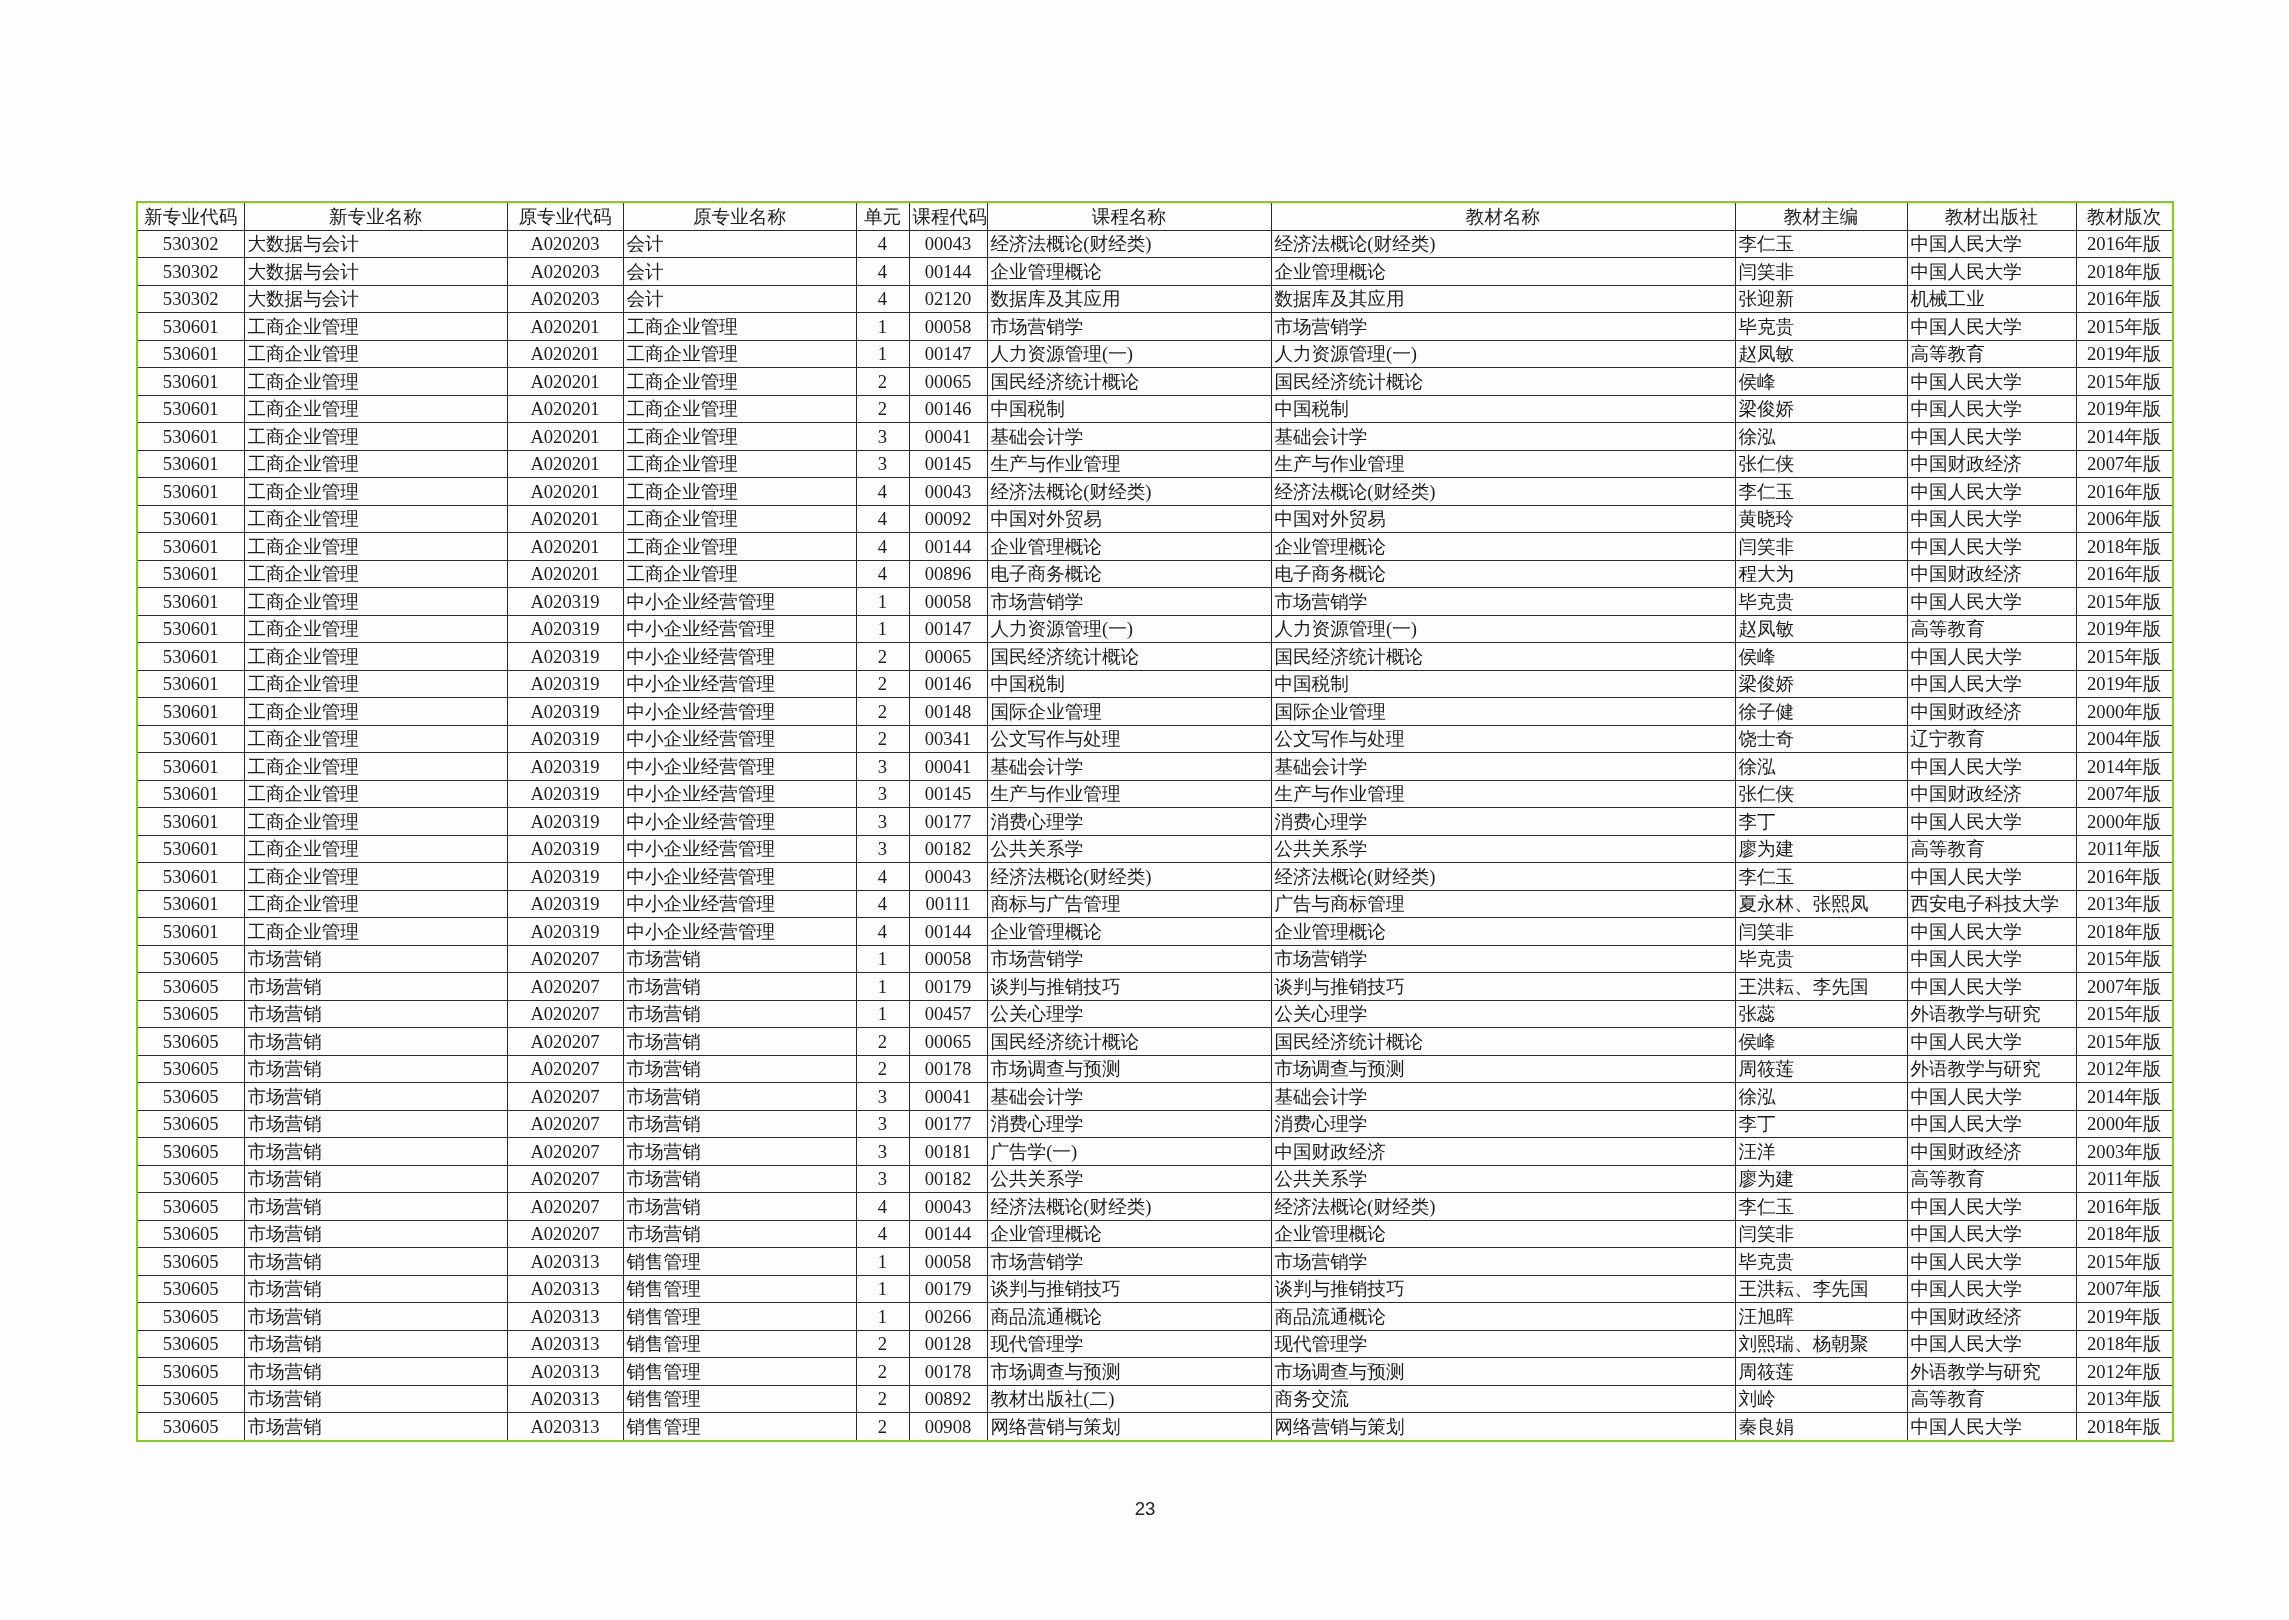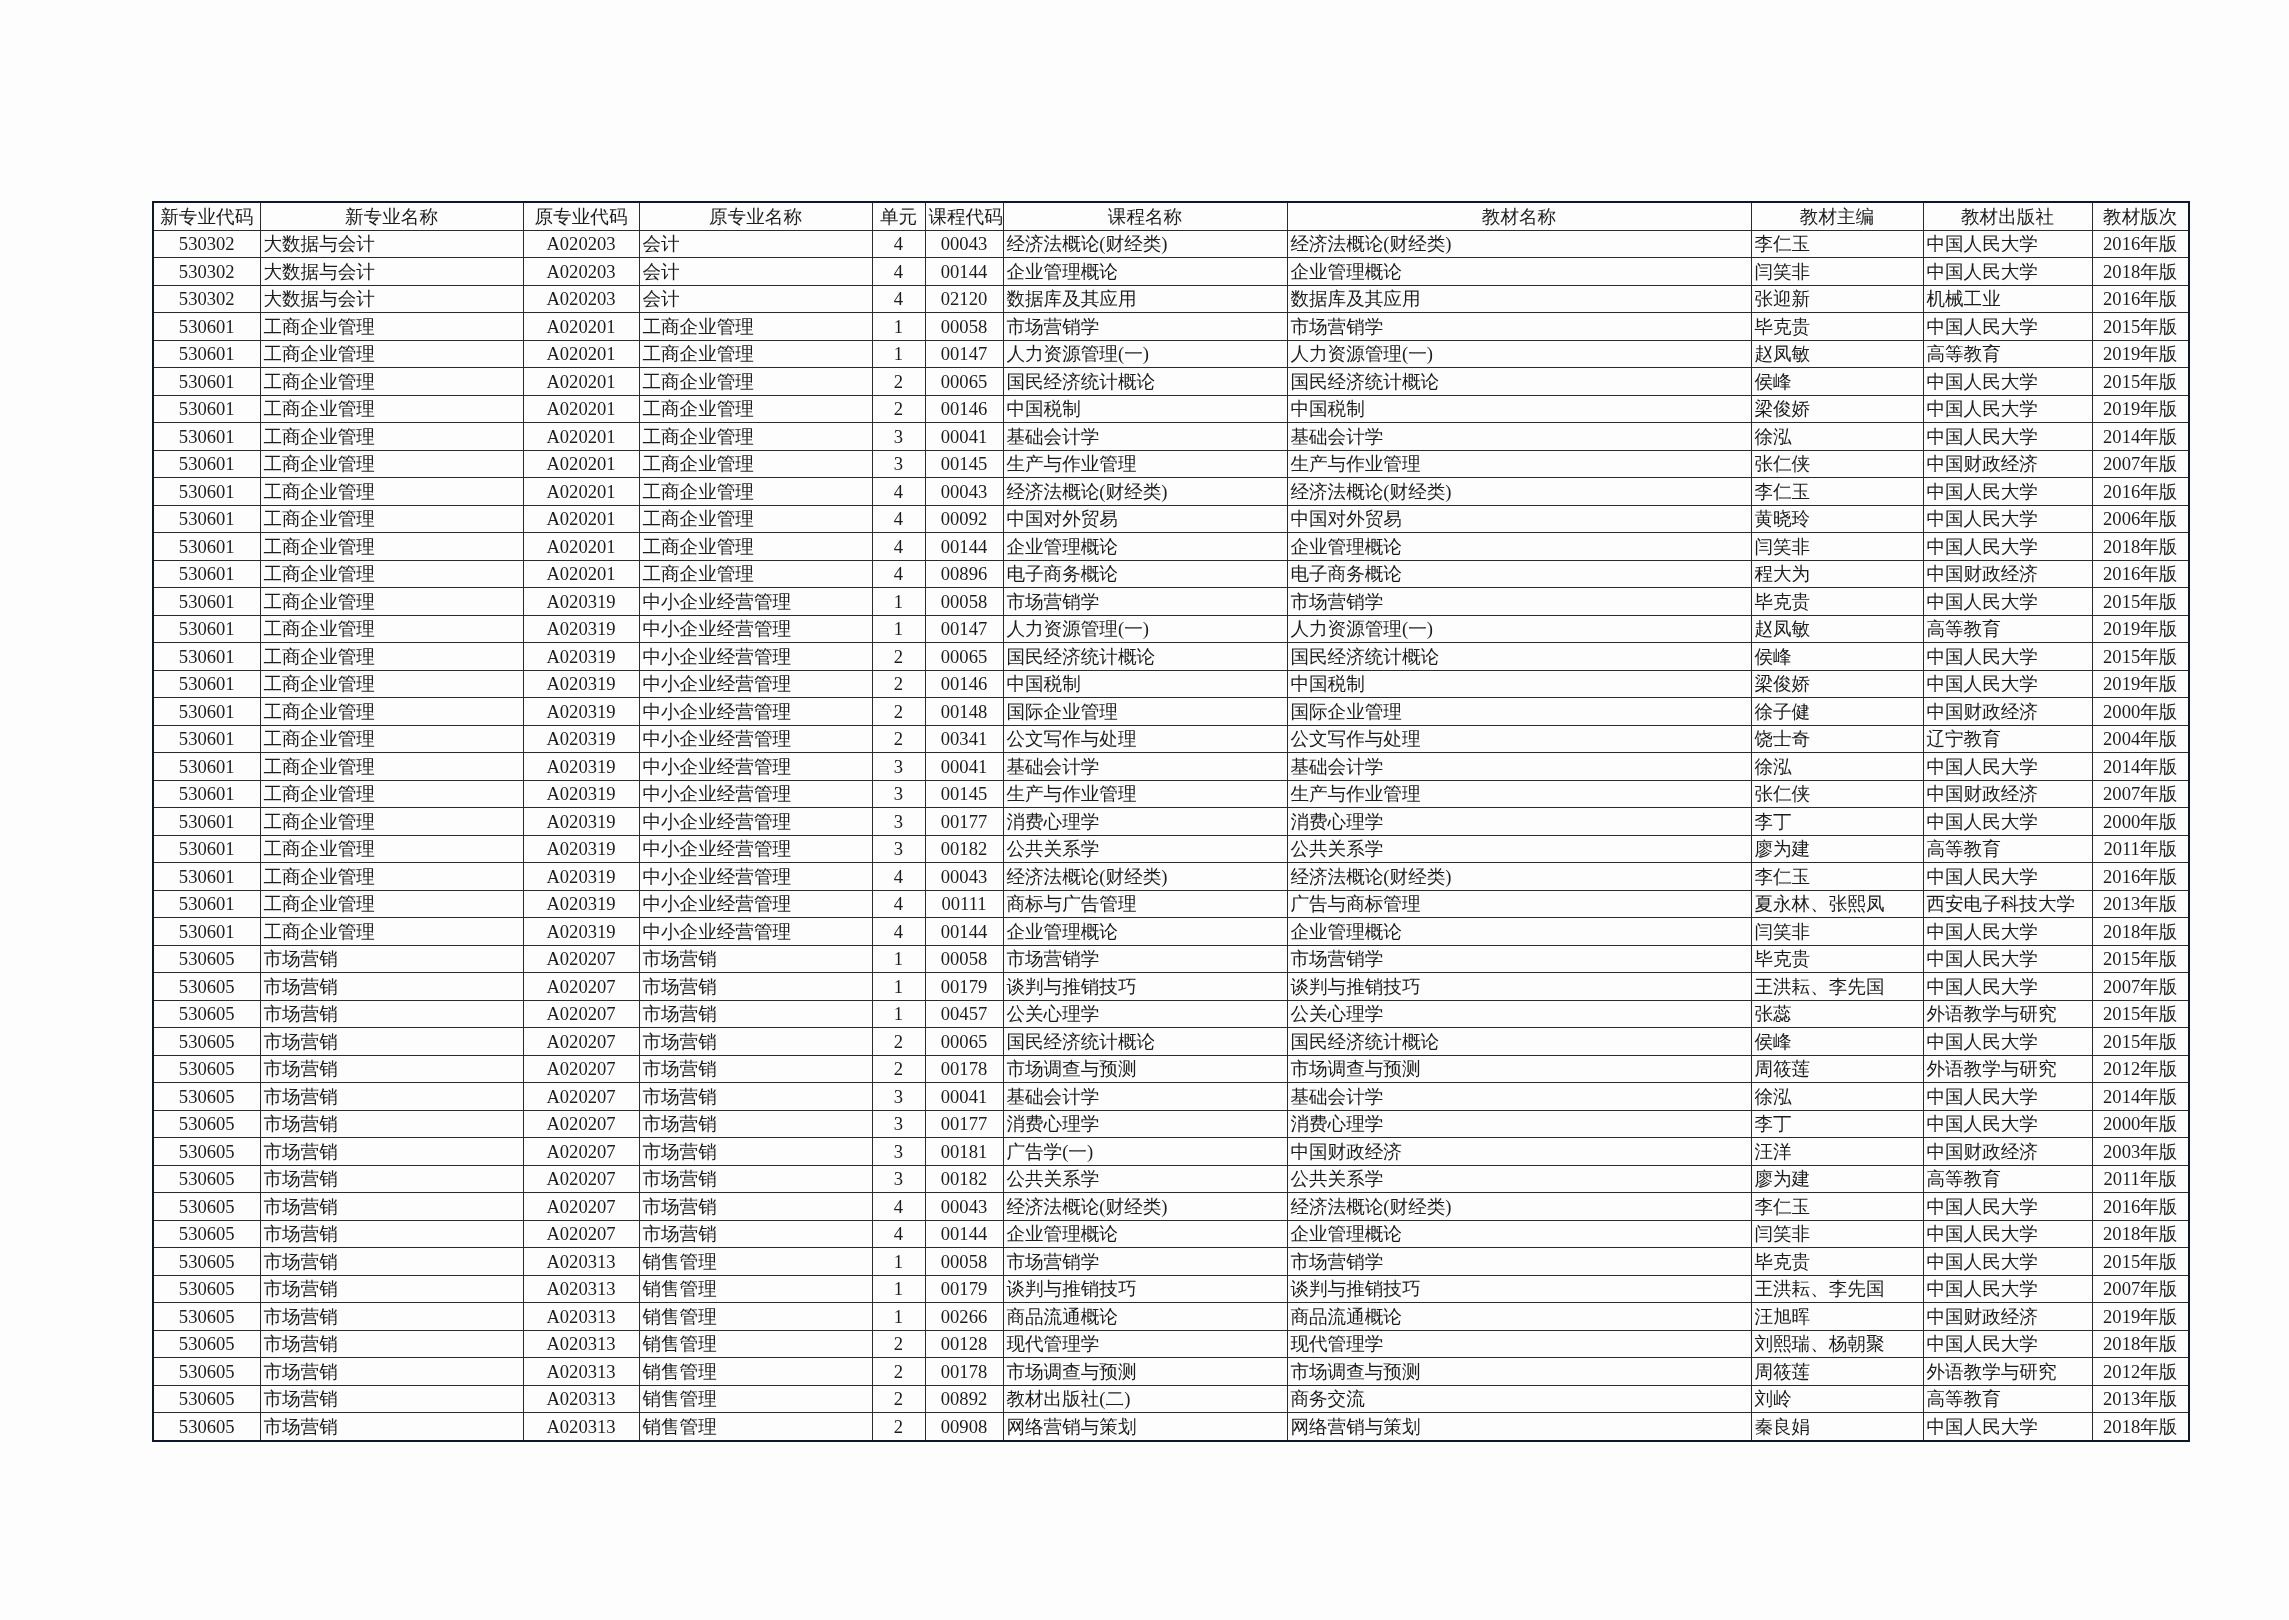--- a/index.html
+++ b/index.html
@@ -16,26 +16,26 @@
     color: #1a1a1a;
   }
   .page {
     position: absolute;
     left: 0; top: 0;
     width: 2290px; height: 1620px;
     background: #fdfdfd;
   }
   table.course-table {
     position: absolute;
-    left: 152px;
+    left: 136px;
     top: 201px;
     width: 2035px;
     border-collapse: collapse;
     table-layout: fixed;
-    border: 2px solid #0f172a;
+    border: 2px solid #84cc16;
   }
   table.course-table th,
   table.course-table td {
     border: 1.5px solid #2a2a2a;
     height: 26.5px;
     padding: 0 2.9px;
     font-size: 18.6px;
     line-height: 25.5px;
     white-space: nowrap;
     overflow: hidden;
@@ -661,14 +661,15 @@
           <td class="c">00908</td>
           <td class="l">网络营销与策划</td>
           <td class="l">网络营销与策划</td>
           <td class="l">秦良娟</td>
           <td class="l">中国人民大学</td>
           <td class="c">2018年版</td>
         </tr>
       </tbody>
   </table>
 
+  <div class="page-number">23</div>
 </div>
 
 
 </body></html>

